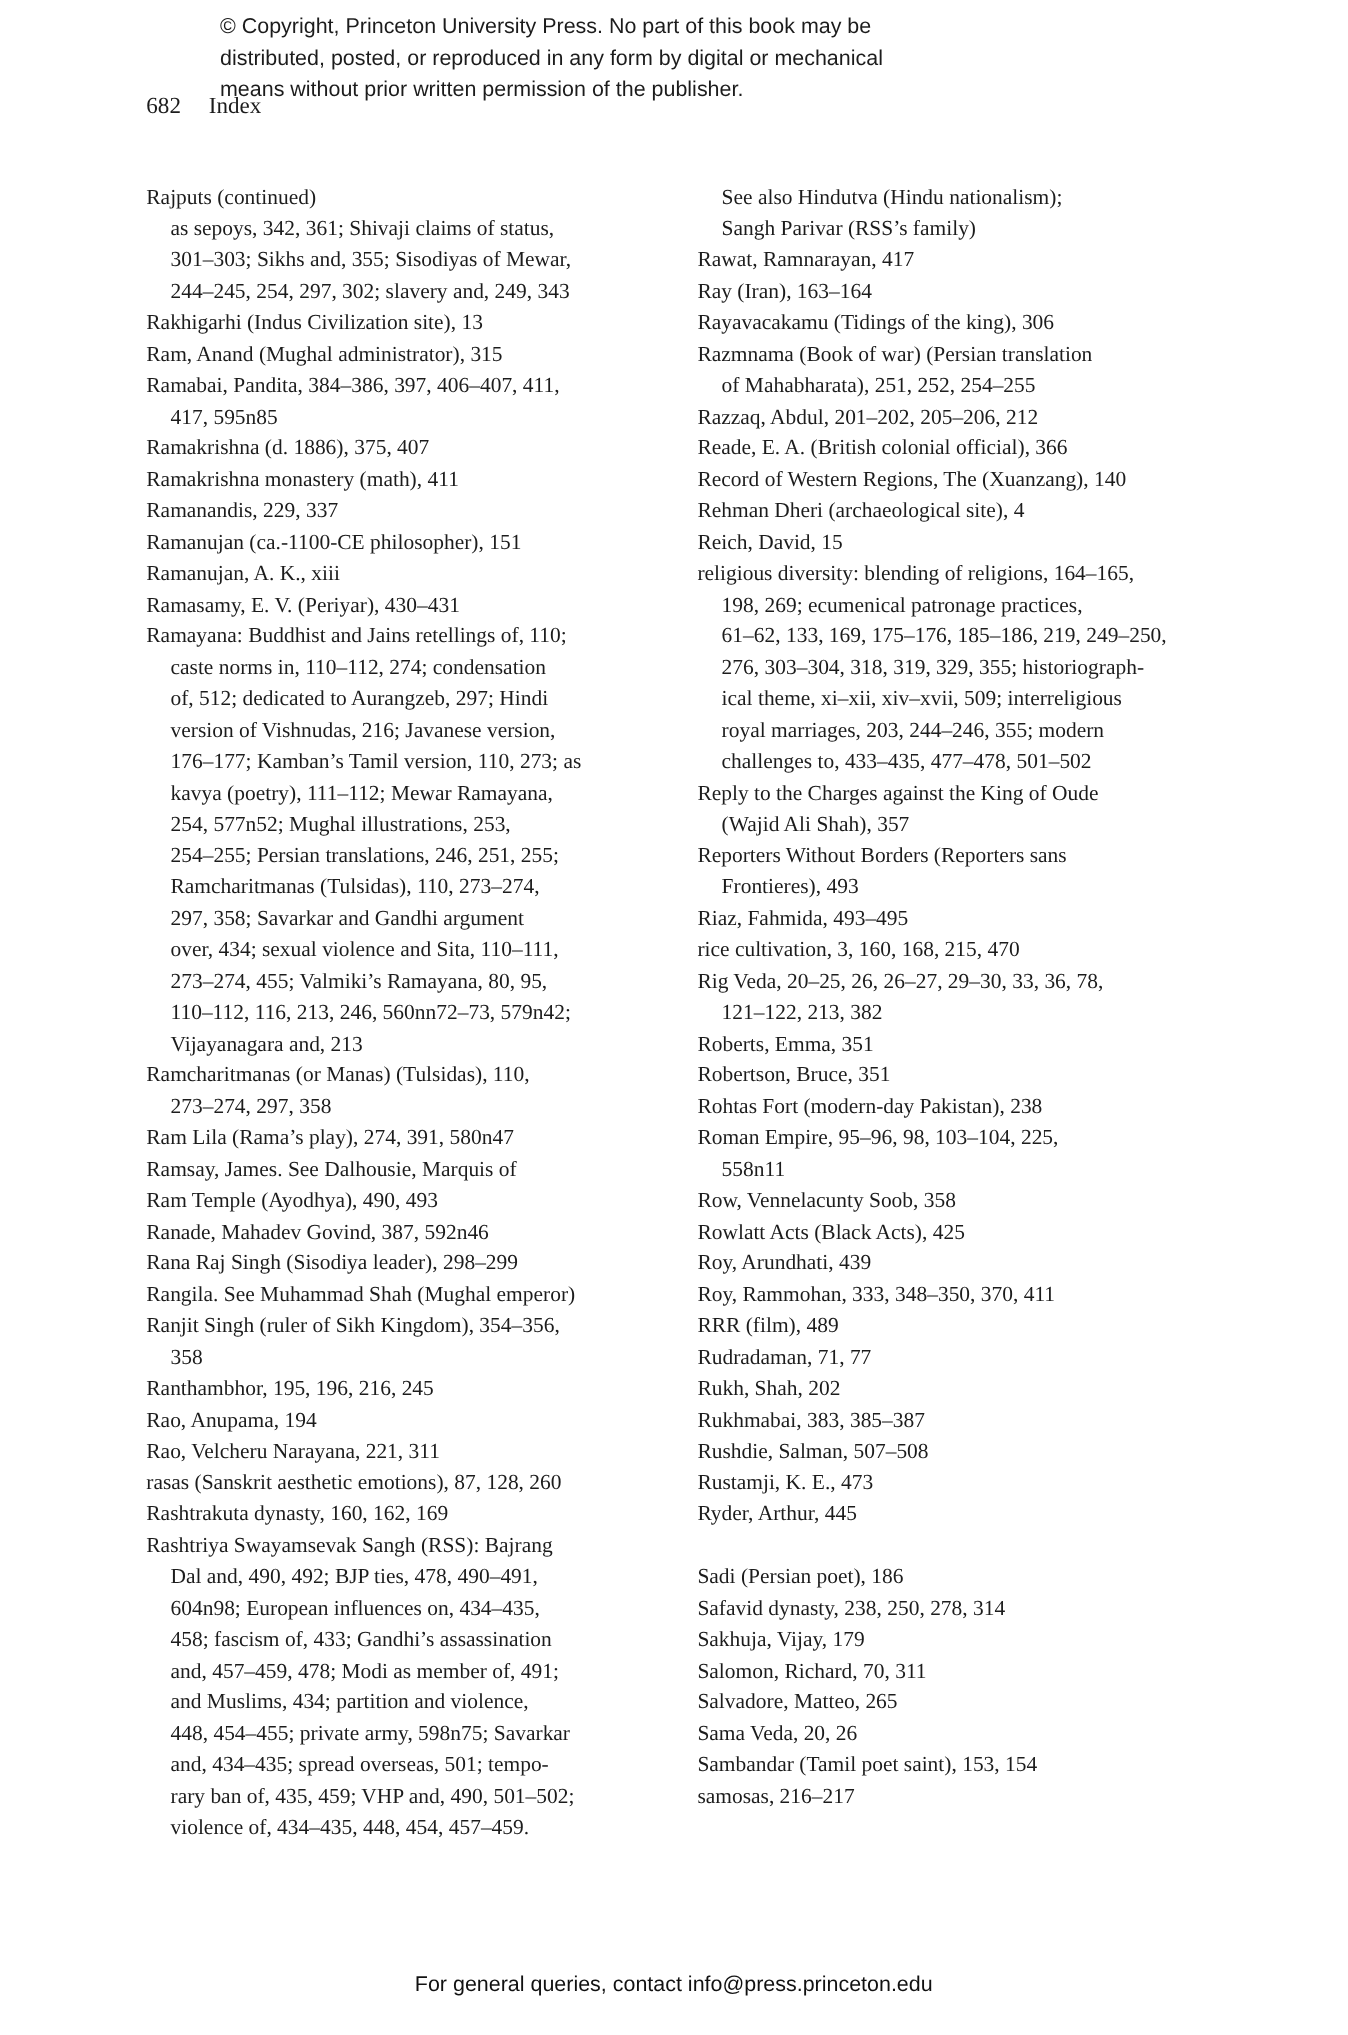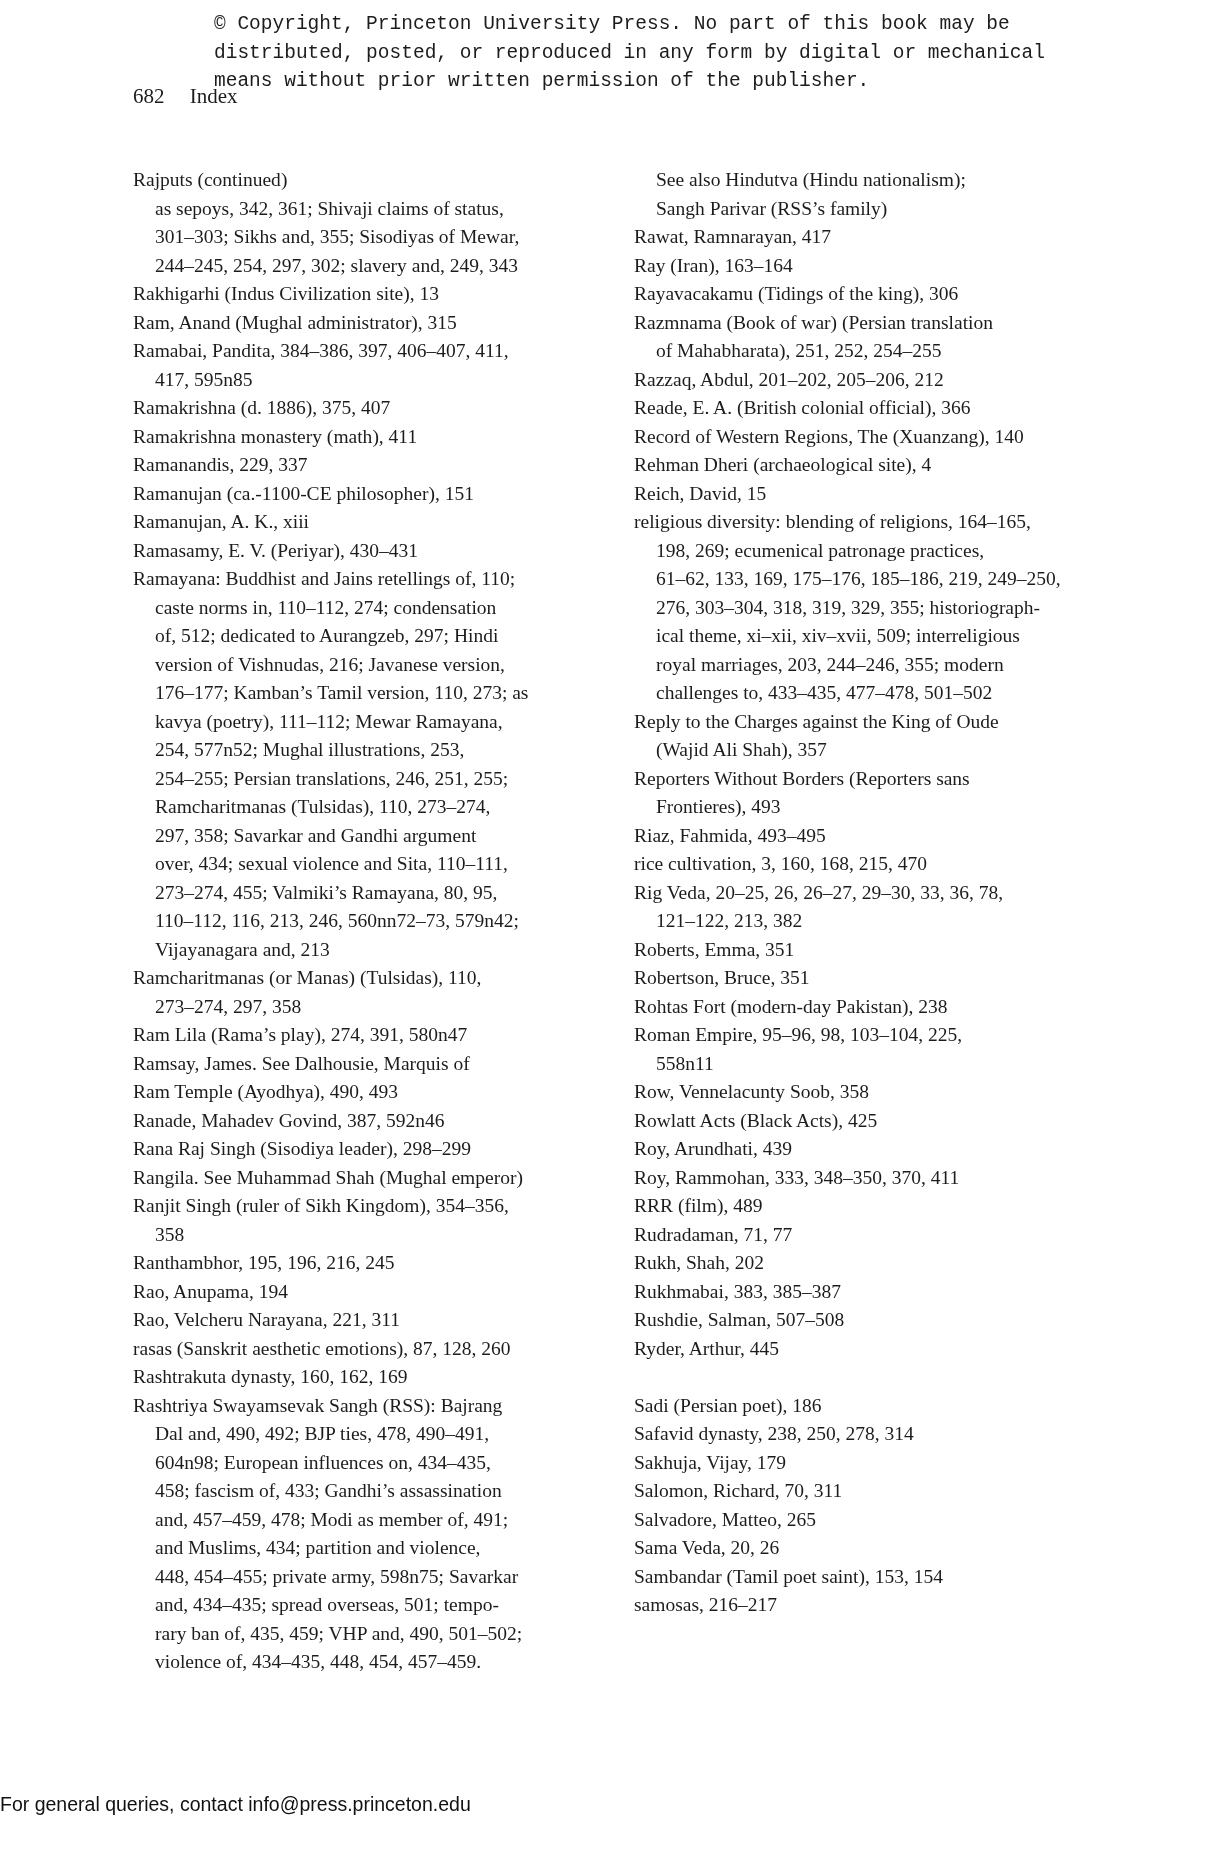--- a/index.html
+++ b/index.html
@@ -6,24 +6,24 @@
   html, body { background: #ffffff; }
   body {
     width: 1225px;
     height: 1850px;
     position: relative;
     font-family: "Liberation Serif", serif;
     color: #1c1c1c;
   }
   .copyright {
     position: absolute;
-    left: 214px;
+    left: 200px;
     top: 10px;
     width: 700px;
-    font-family: Liberation Mono, monospace;
+    font-family: Liberation Sans, sans-serif;
     font-size: 19px;
     line-height: 26px;
     color: #111;
   }
   .page-header {
     position: absolute;
     left: 133px;
     top: 84px;
     font-size: 21px;
     color: #1c1c1c;
@@ -46,20 +46,21 @@
     color: #1c1c1c;
   }
   .index-line.cont { padding-left: 22px; }
   .index-line.blank { height: 28.5px; }
   .it { }
   .footer {
     position: absolute;
     left: 0;
     top: 1793px;
     width: 1225px;
+    text-align: center;
     font-family: "Liberation Sans", sans-serif;
     font-size: 19.5px;
     color: #111;
   }
 </style>
 </head>
 <body>
 
 <div class="copyright">
     <div class="index-line"><span>© Copyright, Princeton University Press. No part of this book may be</span></div>
@@ -163,20 +164,21 @@
       <div class="index-line cont"><span>558n11</span></div>
       <div class="index-line"><span>Row, Vennelacunty Soob, 358</span></div>
       <div class="index-line"><span>Rowlatt Acts (Black Acts), 425</span></div>
       <div class="index-line"><span>Roy, Arundhati, 439</span></div>
       <div class="index-line"><span>Roy, Rammohan, 333, 348–350, 370, 411</span></div>
       <div class="index-line"><span class="it">RRR</span><span> (film), 489</span></div>
       <div class="index-line"><span>Rudradaman, 71, 77</span></div>
       <div class="index-line"><span>Rukh, Shah, 202</span></div>
       <div class="index-line"><span>Rukhmabai, 383, 385–387</span></div>
       <div class="index-line"><span>Rushdie, Salman, 507–508</span></div>
+      <div class="index-line"><span>Rustamji, K. E., 473</span></div>
       <div class="index-line"><span>Ryder, Arthur, 445</span></div>
       <div class="index-line blank"></div>
       <div class="index-line"><span>Sadi (Persian poet), 186</span></div>
       <div class="index-line"><span>Safavid dynasty, 238, 250, 278, 314</span></div>
       <div class="index-line"><span>Sakhuja, Vijay, 179</span></div>
       <div class="index-line"><span>Salomon, Richard, 70, 311</span></div>
       <div class="index-line"><span>Salvadore, Matteo, 265</span></div>
       <div class="index-line"><span>Sama Veda, 20, 26</span></div>
       <div class="index-line"><span>Sambandar (Tamil poet saint), 153, </span><span class="it">154</span></div>
       <div class="index-line"><span>samosas, 216–217</span></div>

